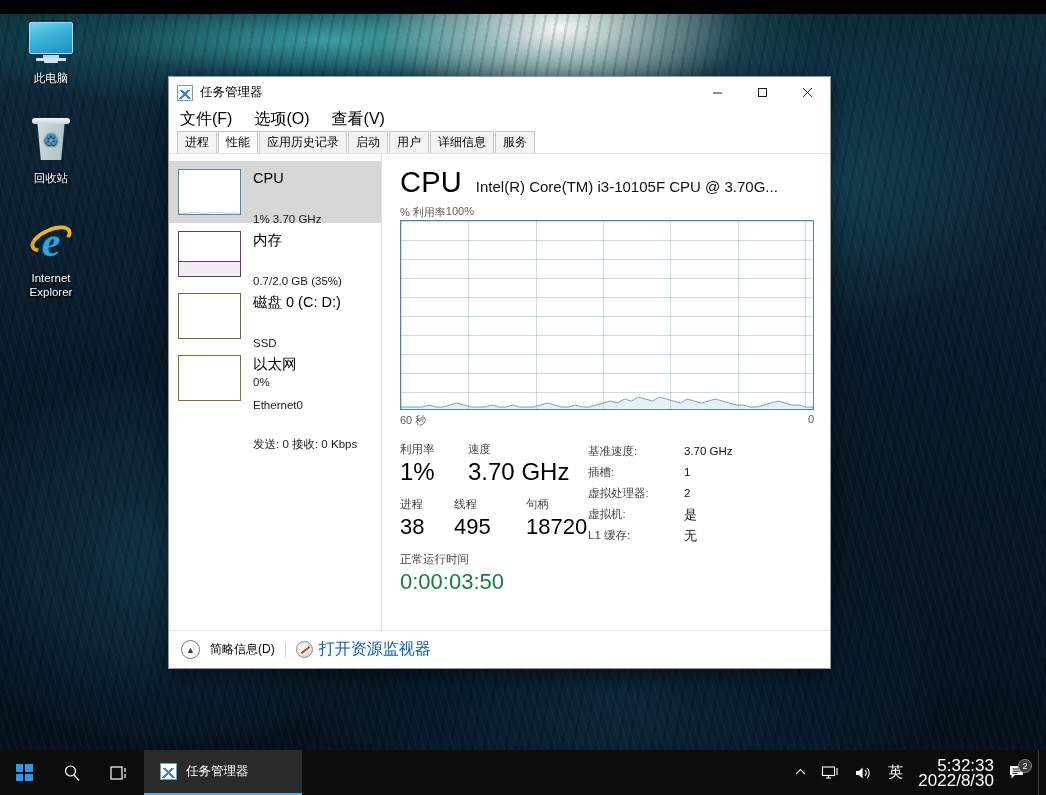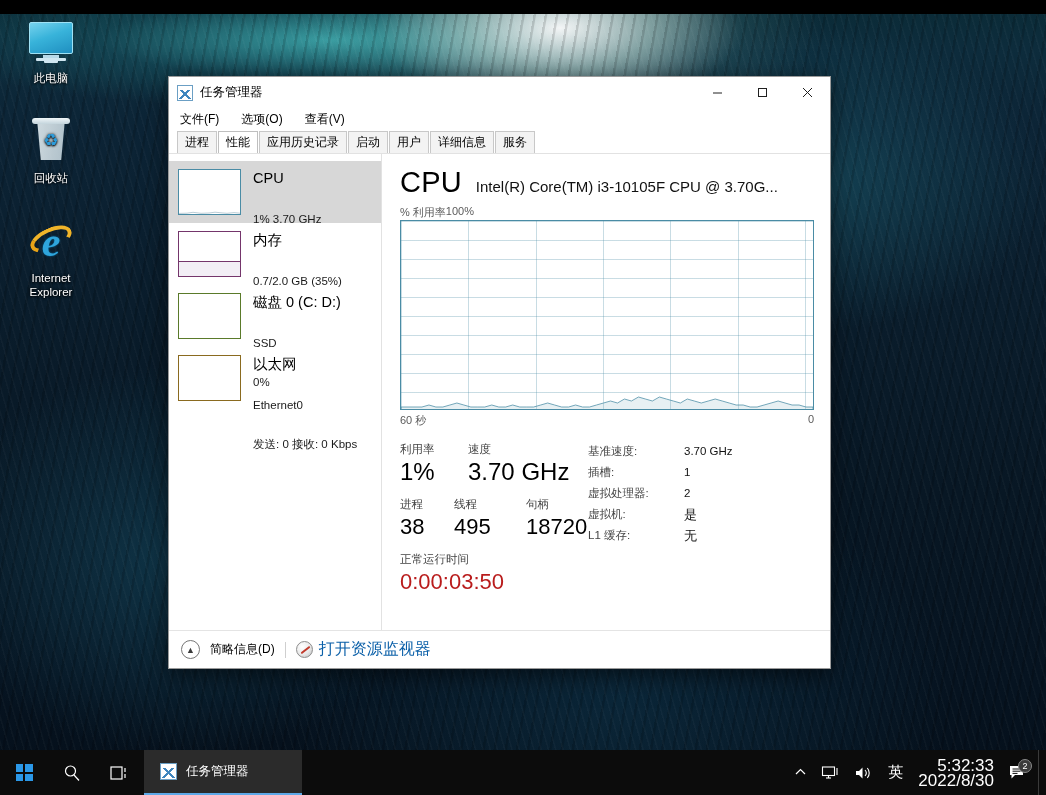--- a/index.html
+++ b/index.html
@@ -97,21 +97,21 @@
       linear-gradient(45deg, transparent 46%, #3f86bf 46%, #3f86bf 58%, transparent 58%),
       linear-gradient(-45deg, transparent 46%, #3f86bf 46%, #3f86bf 58%, transparent 58%);
   }
   .titlebar .tb-title { font-size: 12.5px; color: #000; }
   .win-buttons { margin-left: auto; display: flex; height: 31px; }
   .win-btn { width: 45px; height: 31px; display:flex; align-items:center; justify-content:center;
     font-size: 13px; color:#202020; cursor: default; }
   .win-btn svg { display:block; }
 
   .menubar { height: 22px; display:flex; align-items:center; padding-left: 8px; gap: 16px; flex:none; }
-  .menu-item { font-size: 12px; color:#000; padding: 1px 3px; cursor: default; }
+  .menu-item { font-size: 16px; color:#000; padding: 1px 3px; cursor: default; }
 
   .tabstrip { height: 24px; display:flex; align-items:flex-end; padding-left: 8px; flex:none;
     border-bottom: 1px solid #dededede; }
   .tab {
     font-size: 12px; padding: 3px 7px 4px 7px; margin-right: 1px;
     border: 1px solid #c8c8c8; border-bottom: none; background: #f3f3f3;
     color: #000; cursor: default; line-height: 14px;
   }
   .tab.active { background: #ffffff; border-color: #bfbfbf; position: relative; z-index:2; }
 
@@ -152,21 +152,21 @@
 
   
   .stats { display:flex; margin-top: 13px; }
   .stats-left { width: 188px; flex:none; }
   .stat-row { display:flex; }
   .stat-cell .lbl { font-size: 11.5px; color:#444; line-height:16px; }
   .stat-cell .val { font-size: 24px; line-height: 30px; color:#000; font-weight:400; }
   .stat-cell .val.sm { font-size: 22px; }
   .block-gap { height: 9px; }
   .uptime .lbl { font-size: 11.5px; color:#444; line-height:16px; }
-  .uptime .val { font-size: 22px; line-height: 30px; color:#b91c1c; }
+  .uptime .val { font-size: 22px; line-height: 30px; color:#15803d; }
 
   .stats-right { margin-left: 0px; }
   .kv { display:flex; line-height: 21px; }
   .kv .k { font-size: 11.5px; color: #444; width: 96px; flex:none; }
   .kv .v { font-size: 11.5px; color: #111; }
   .kv .v.big { font-size: 13px; }
 
   
   .statusbar { height: 38px; flex:none; display:flex; align-items:center;
     padding-left: 12px; gap: 10px; border-top: 1px solid #e4e4e4; background:#fff; }

